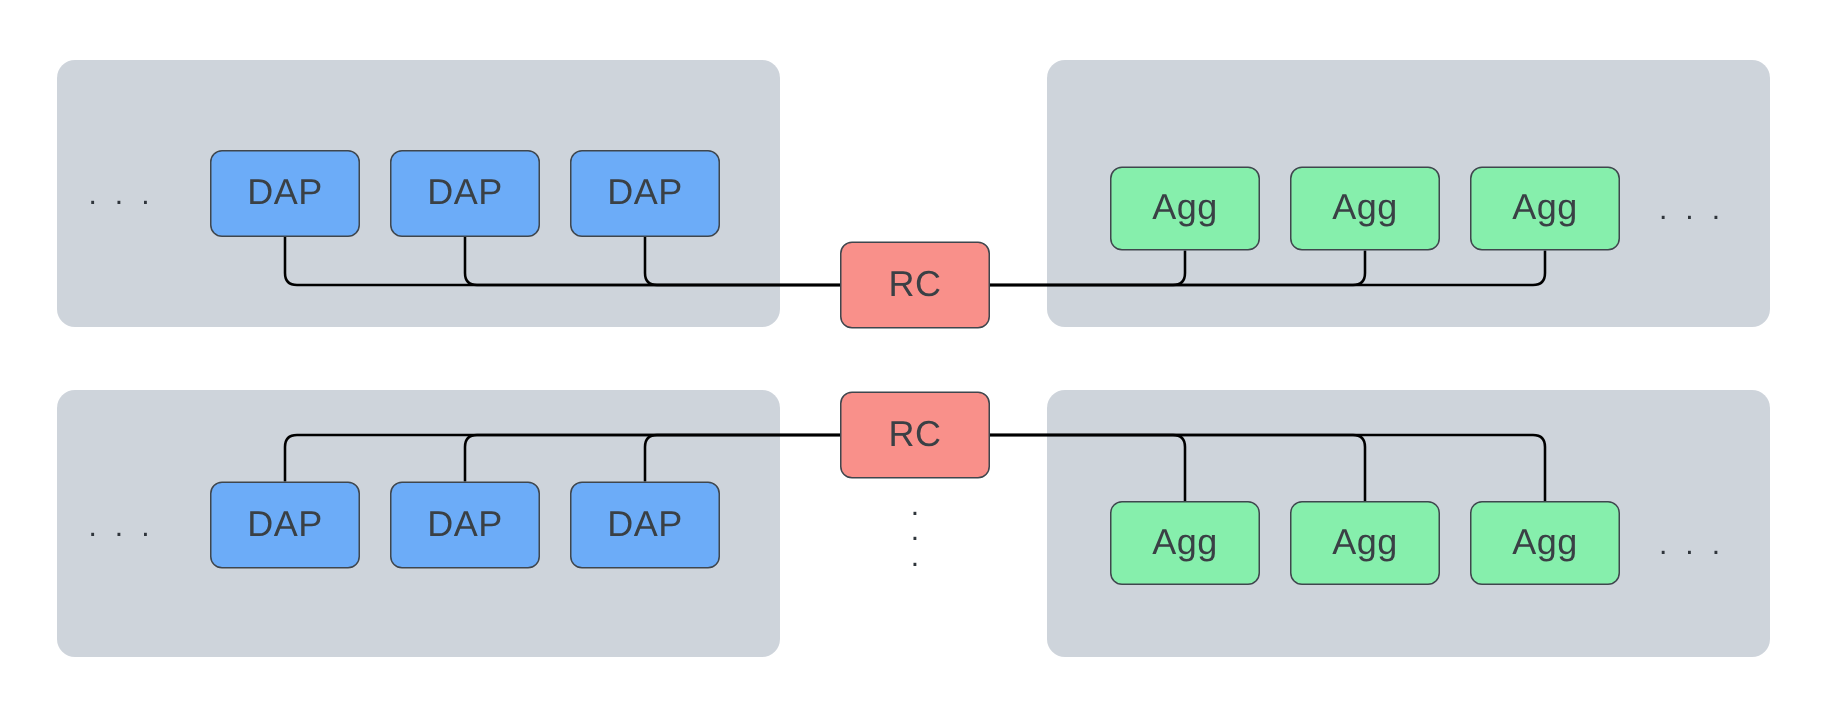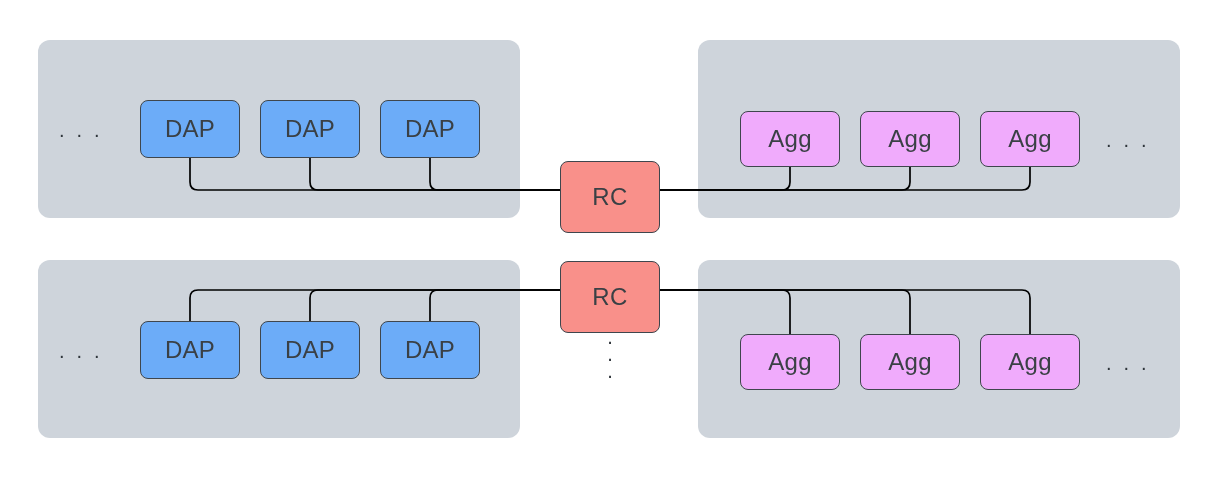--- a/index.html
+++ b/index.html
@@ -16,22 +16,22 @@
   .panel.bl{left:38px;top:260px;}
   .panel.br{left:698px;top:260px;}
   .edges{position:absolute;left:0;top:0;pointer-events:none;}
   .node{
     position:absolute;box-sizing:border-box;
     display:flex;align-items:center;justify-content:center;
     border:1.5px solid #3F464D;border-radius:8px;
     font-size:24px;color:#3A4045;letter-spacing:.3px;
   }
   .dap{width:100px;height:58px;background:#6CACF8;}
-  .agg{width:100px;height:56px;background:#f0abfc;}
-  .rc{width:100px;height:72px;background:#F9908A;position:absolute;}
+  .agg{width:100px;height:56px;background:#86efac;}
+  .rc{width:100px;height:58px;background:#F9908A;position:absolute;}
   .dots-h{
     position:absolute;font-size:20px;line-height:20px;
     letter-spacing:12px;color:#2F353B;white-space:nowrap;
   }
   .dots-v{
     position:absolute;font-size:20px;line-height:17px;
     color:#2F353B;white-space:pre-line;text-align:center;
   }
 </style>
 </head>

